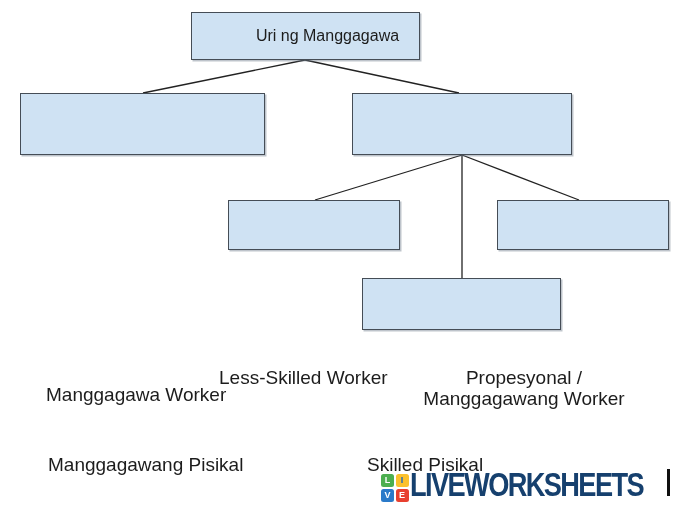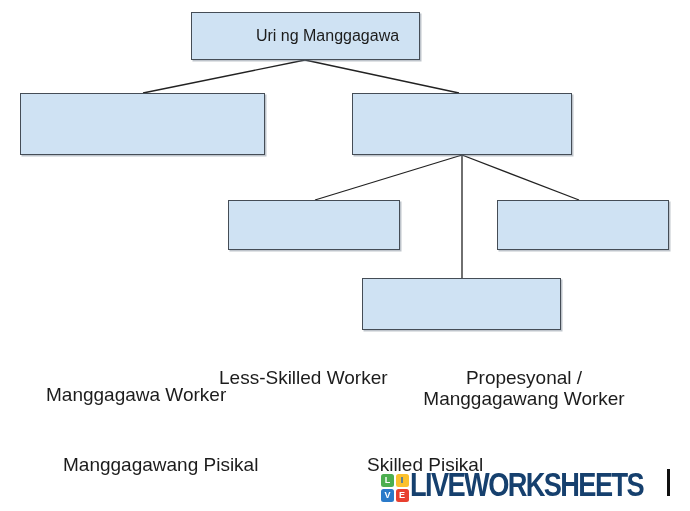--- a/index.html
+++ b/index.html
@@ -16,21 +16,21 @@
   .node-root{left:191px;top:12px;width:229px;height:48px;font-size:16px;padding-left:44px;}
   .node-l2-left{left:20px;top:93px;width:245px;height:62px;}
   .node-l2-right{left:352px;top:93px;width:220px;height:62px;}
   .node-l3-left{left:228px;top:200px;width:172px;height:50px;}
   .node-l3-right{left:497px;top:200px;width:172px;height:50px;}
   .node-l4-mid{left:362px;top:278px;width:199px;height:52px;}
   .answer{position:absolute;font-size:19px;white-space:nowrap;cursor:grab;}
   .ans-unskilled{left:46px;top:384px;}
   .ans-less-skilled{left:219px;top:367px;}
   .ans-propesyonal{left:399px;top:367px;width:250px;text-align:center;line-height:21px;white-space:normal;}
-  .ans-pisikal{left:63px;top:454px;}
+  .ans-pisikal{left:48px;top:454px;}
   .ans-skilled{left:367px;top:454px;}
   .logo{position:absolute;left:381px;top:465px;display:flex;align-items:flex-start;cursor:pointer;}
   .logo-grid{
     position:relative;top:9px;display:grid;grid-template-columns:13px 13px;
     grid-auto-rows:13px;gap:1.5px;margin-right:1px;
   }
   .logo-sq{
     border-radius:2.5px;color:#fff;font-size:9px;font-weight:bold;
     display:flex;align-items:center;justify-content:center;line-height:1;
   }

